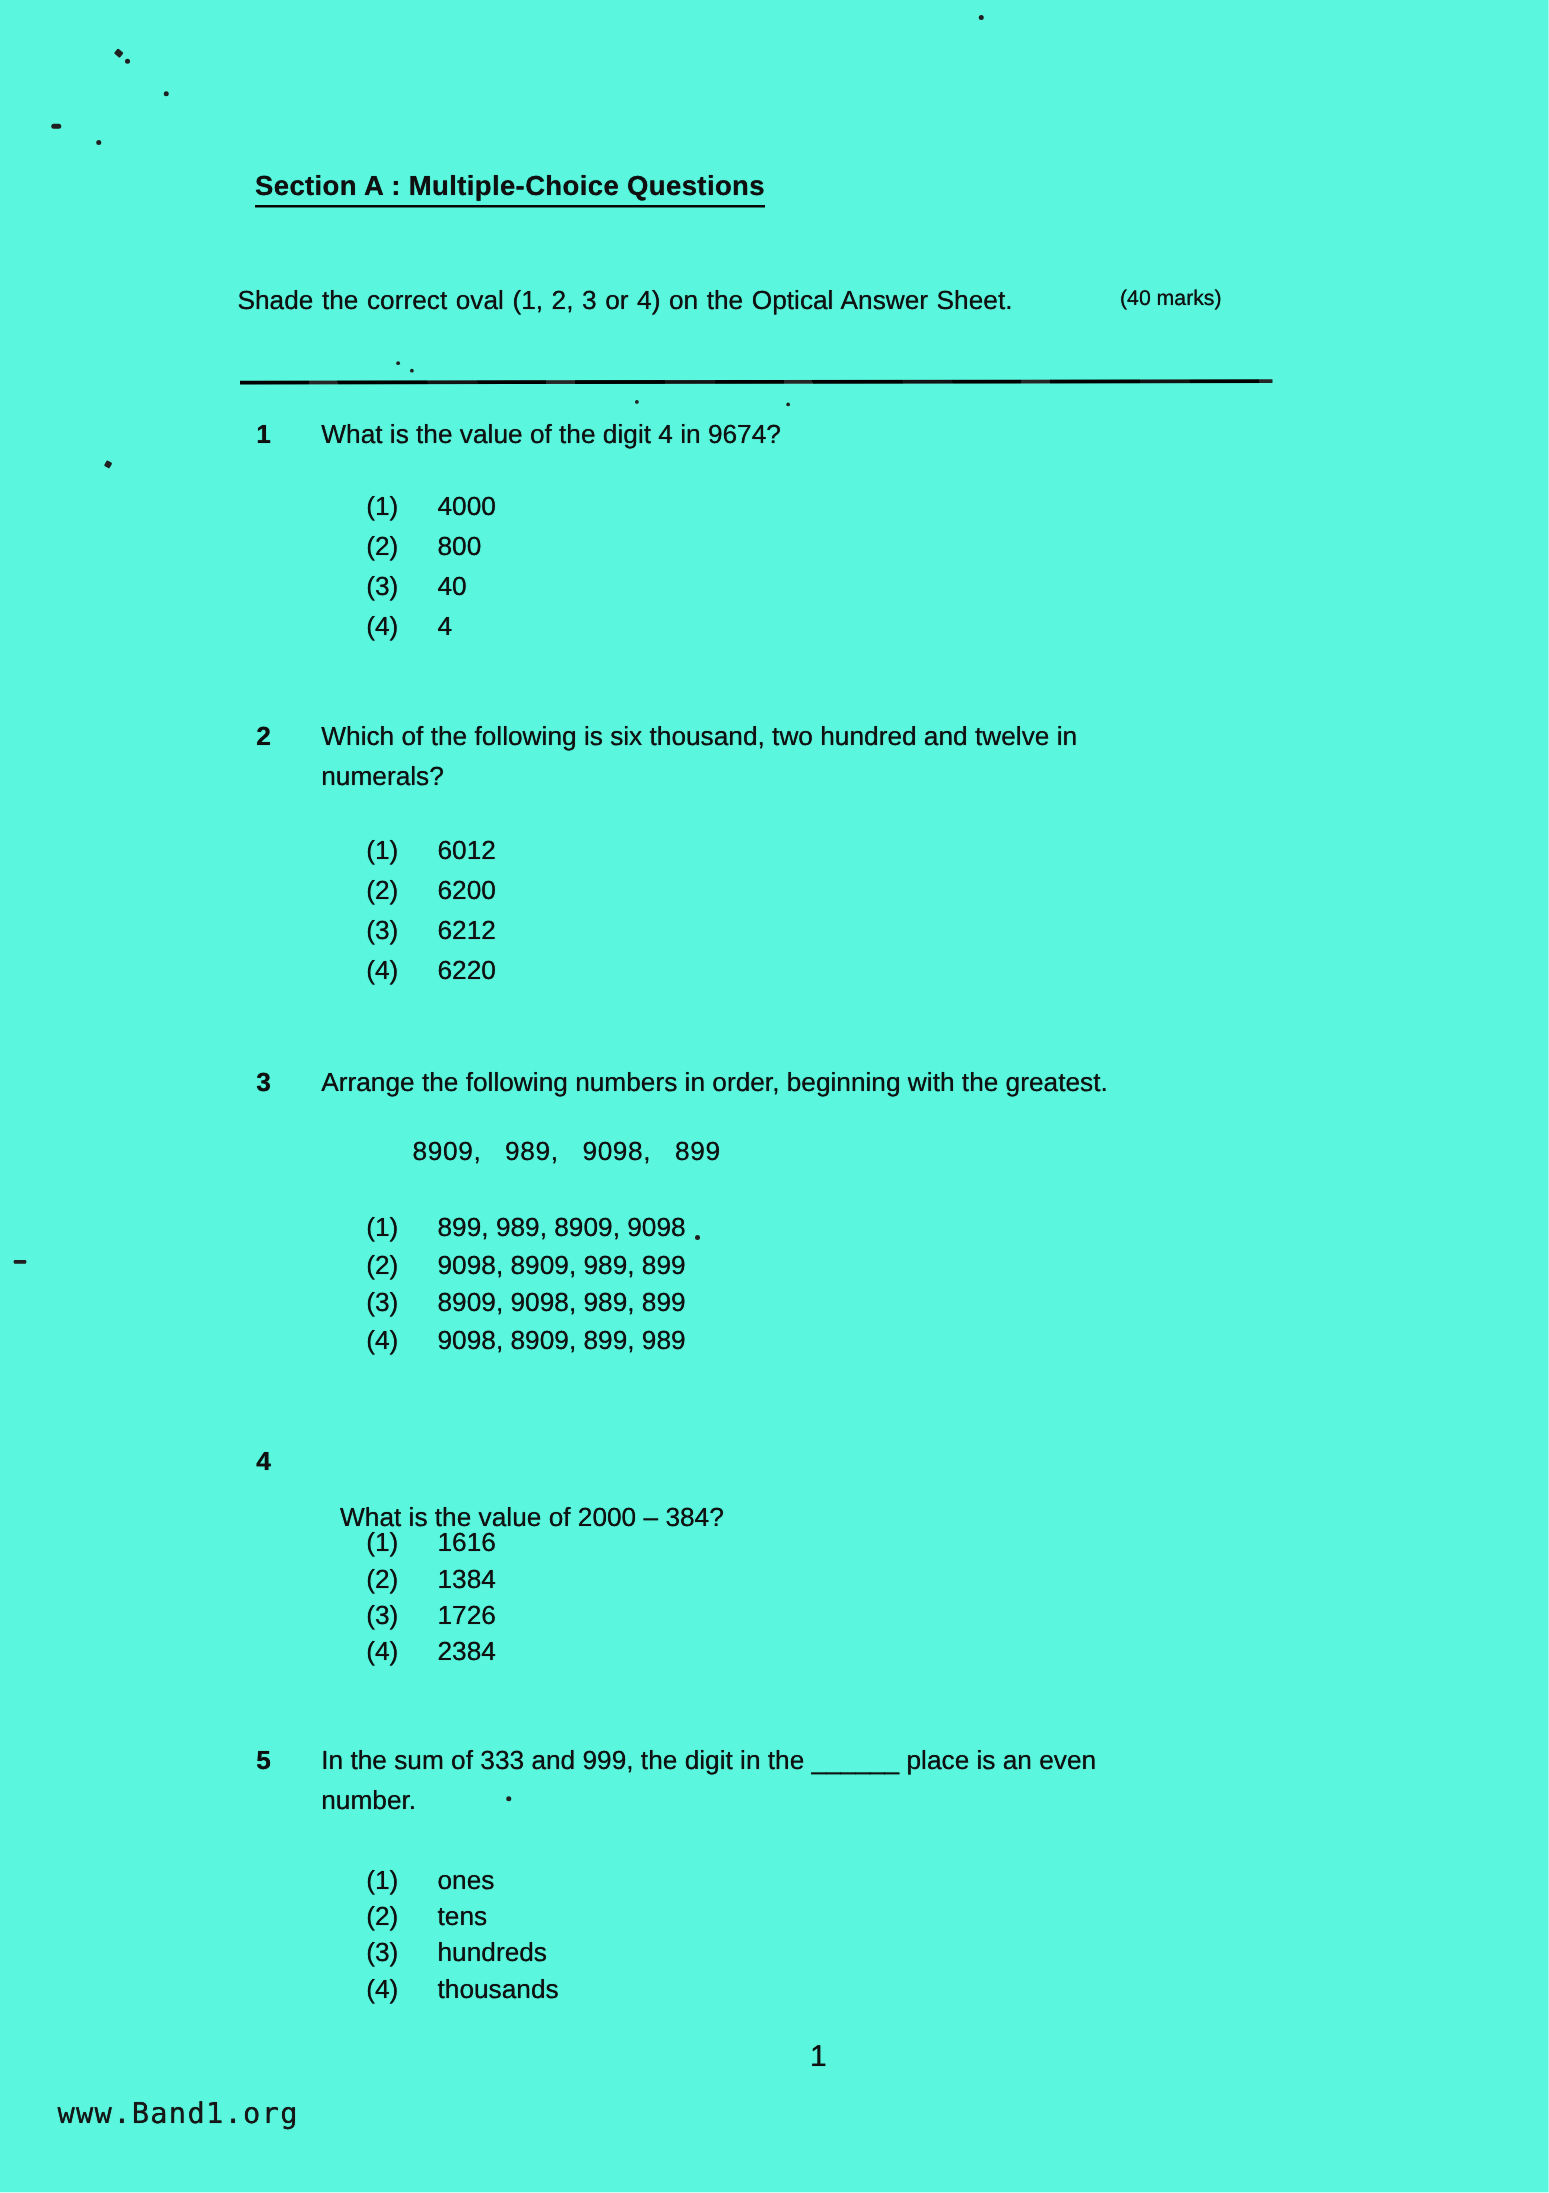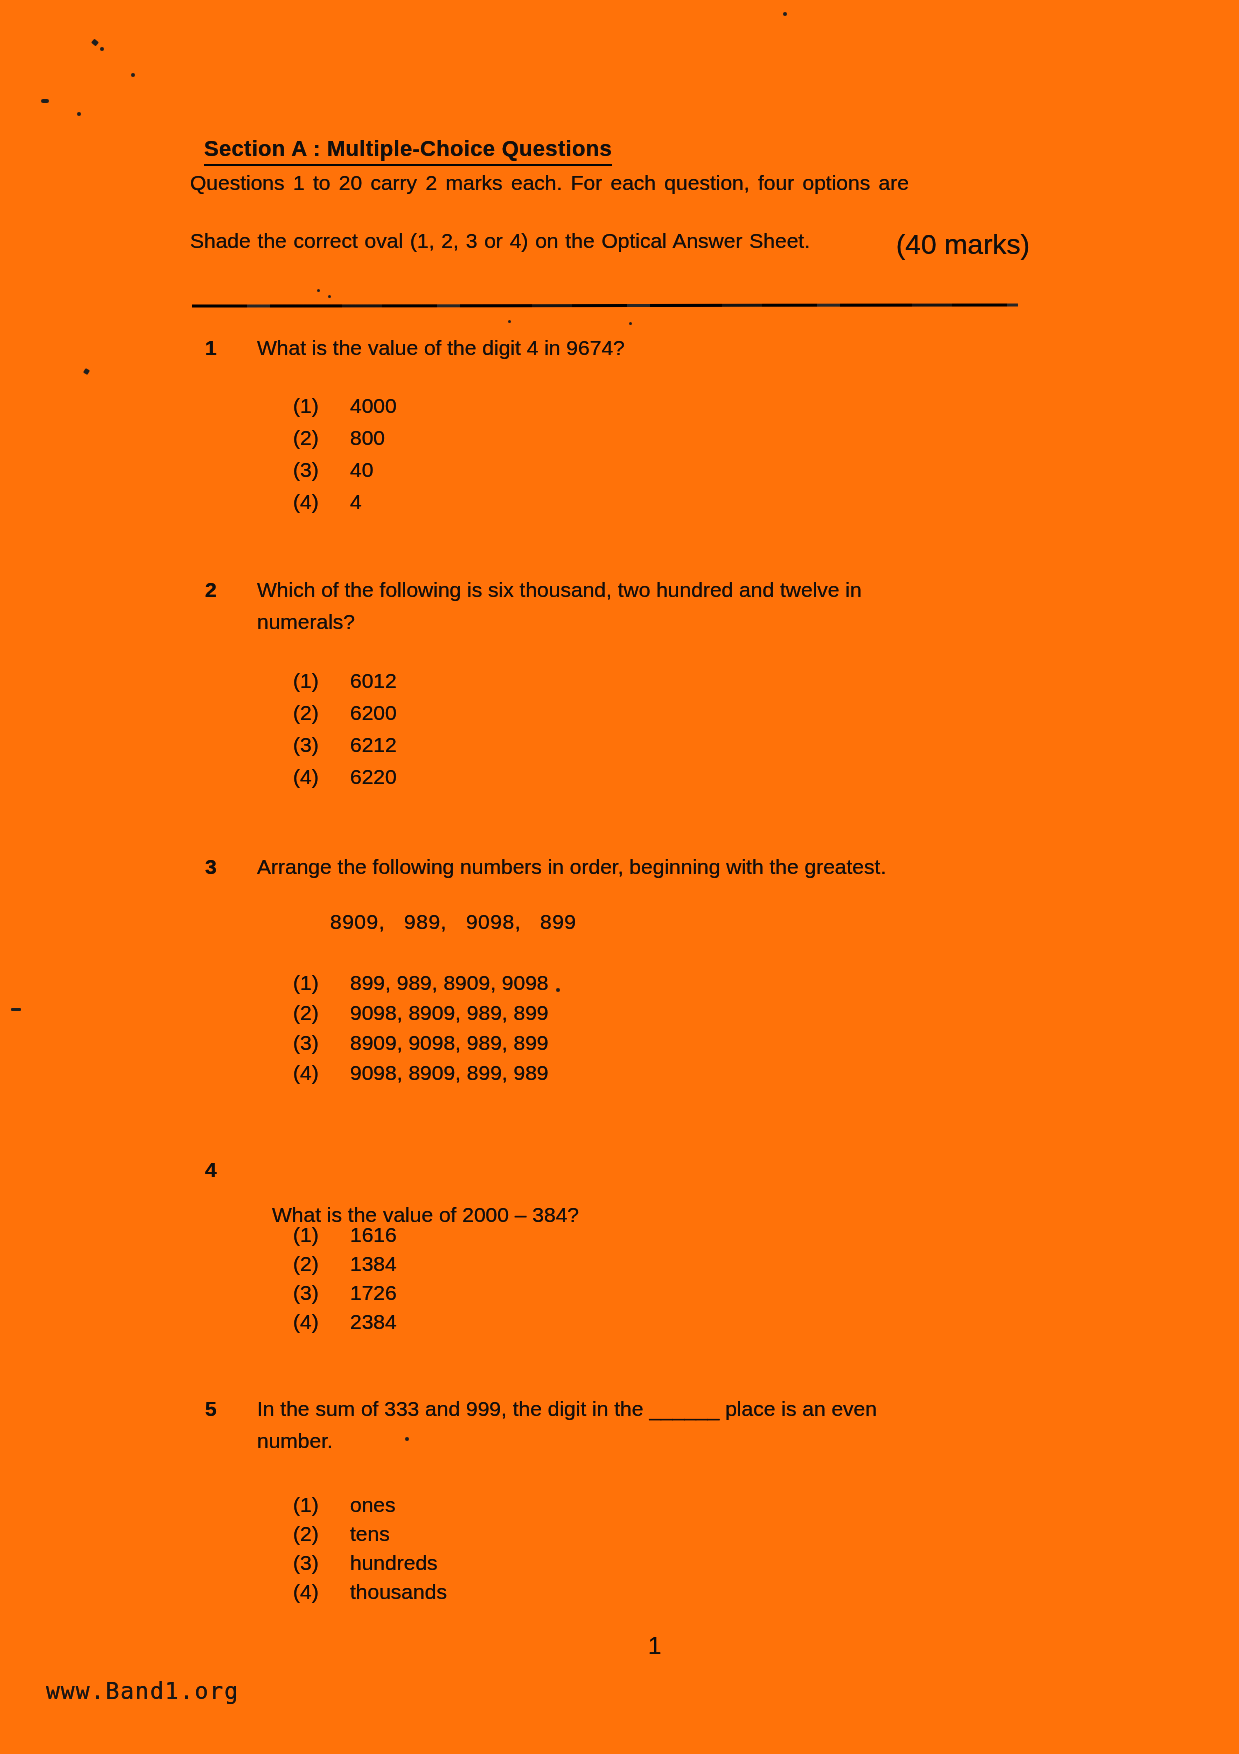--- a/index.html
+++ b/index.html
@@ -1,37 +1,37 @@
 <!DOCTYPE html>
 <html><head>
 <meta charset="utf-8">
 <style>
   html,body{margin:0;padding:0;background:#ffffff;}
   .page{
     position:relative;
     width:1239px;height:1754px;
-    background:#f97316;
+    background:#5eead4;
     font-family:"Liberation Sans",sans-serif;
     color:#1c1c1c;
     overflow:hidden;
     filter:blur(0.3px) contrast(1.12);
   }
   .page *{text-shadow:0 0 0.55px rgba(10,10,10,0.85);}
   .abs{position:absolute;}
 
   .title{
     left:204px;top:136px;
     font-size:22px;font-weight:bold;
     letter-spacing:0.3px;
     border-bottom:2.5px solid #141414;
     padding-bottom:2px;
   }
   .instr{left:190px;width:862px;font-size:21px;word-spacing:2.5px;white-space:nowrap;}
   .i1{top:171px;} .i2{top:200px;} .i3{top:229px;word-spacing:1px;}
-  .marks{left:896px;top:229px;font-size:28px;}
+  .marks{left:896px;top:229px;font-size:17px;}
 
   .divider{
     left:192px;top:304px;width:826px;height:3px;
     background:repeating-linear-gradient(90deg,#0b0b0b 0 55px,#303030 55px 78px,#000 78px 150px,#1f1f1f 150px 190px);
     transform:rotate(-0.08deg);
   }
 
   .qnum{font-size:21px;font-weight:bold;width:30px;}
   .qline{font-size:21px;white-space:nowrap;}
   .given{font-size:21px;white-space:pre;letter-spacing:0.5px;}
@@ -66,21 +66,20 @@
   <div class="speck" style="left:84px;top:369px;width:5px;height:5px;transform:rotate(30deg);border-radius:1px;"></div>
   <div class="speck" style="left:317px;top:289px;width:3px;height:3px;"></div>
   <div class="speck" style="left:328px;top:295px;width:3px;height:3px;"></div>
   <div class="speck" style="left:508px;top:320px;width:3px;height:3px;"></div>
   <div class="speck" style="left:629px;top:322px;width:3px;height:3px;"></div>
   <div class="speck" style="left:556px;top:988px;width:4px;height:4px;"></div>
   <div class="speck" style="left:11px;top:1008px;width:10px;height:3px;border-radius:1px;"></div>
   <div class="speck" style="left:405px;top:1437px;width:4px;height:4px;"></div>
 
   <div class="abs title">Section A : Multiple-Choice Questions</div>
-  <div class="abs instr i1">Questions 1 to 20 carry 2 marks each. For each question, four options are</div>
   <div class="abs instr i3">Shade the correct oval (1, 2, 3 or 4) on the Optical Answer Sheet.</div>
   <div class="abs marks">(40 marks)</div>
 
   <div class="abs divider"></div>
 
   <div>
     <div class="abs qnum" style="left:205px;top:336px;">1</div>
     <div class="abs qline" style="left:257px;top:336px;">What is the value of the digit 4 in 9674?</div>
     <div class="abs options lh32" style="top:390px;">
       <div class="opt"><span class="opt-label">(1)</span><span>4000</span></div>

